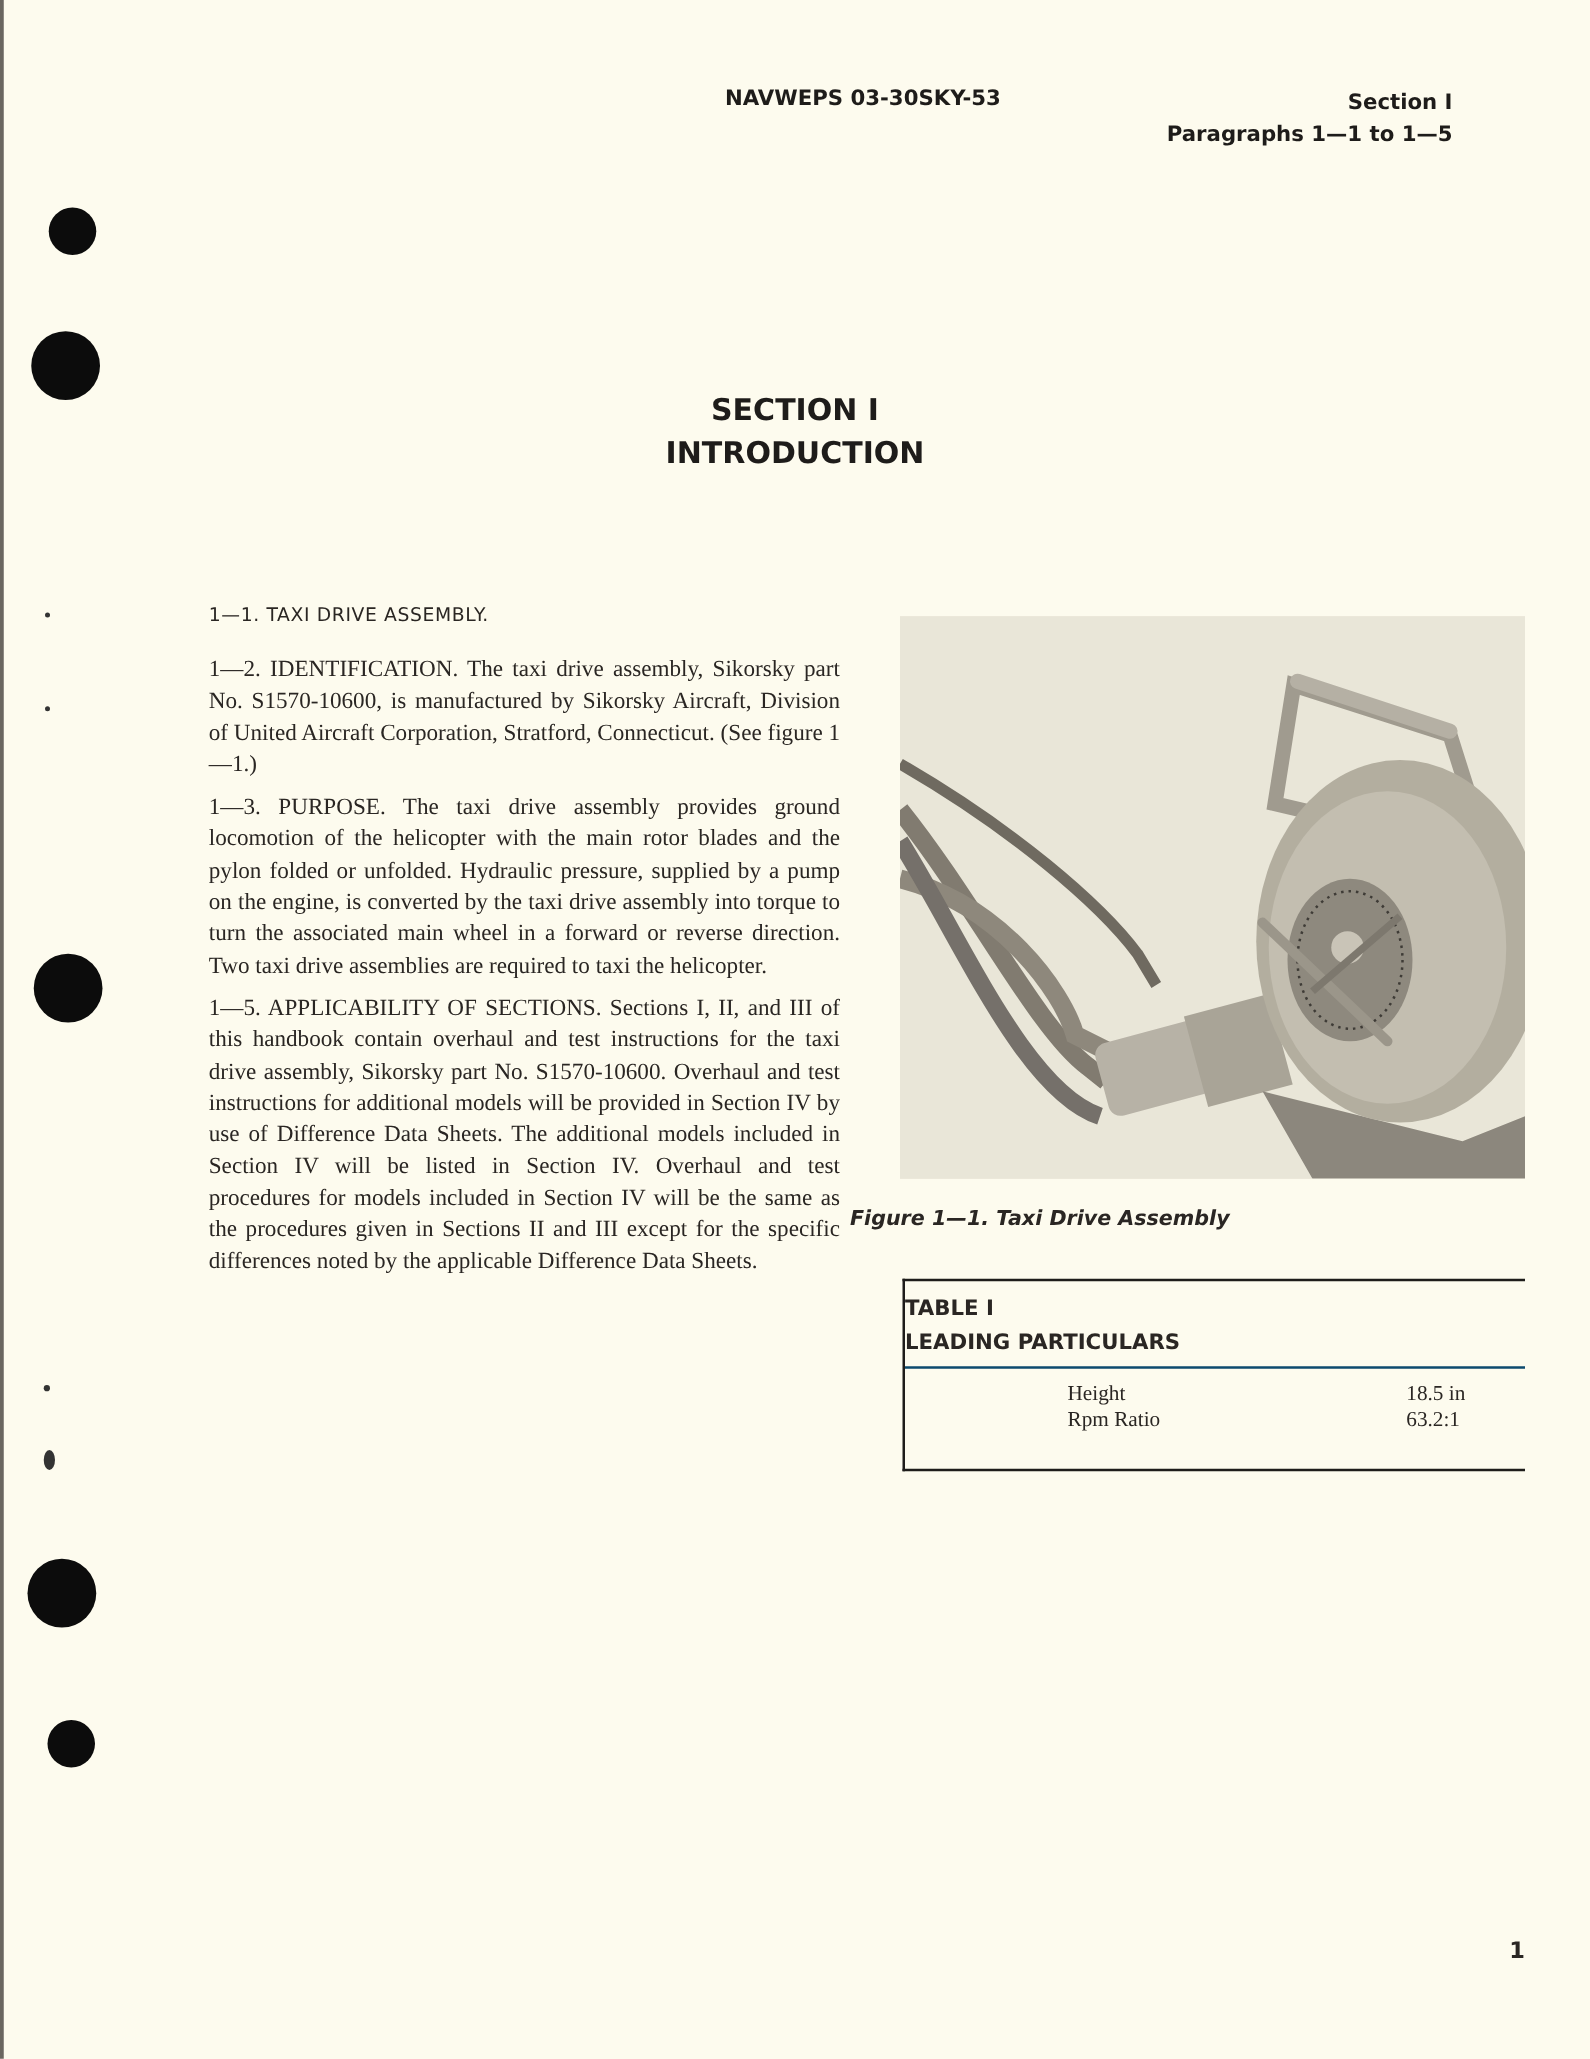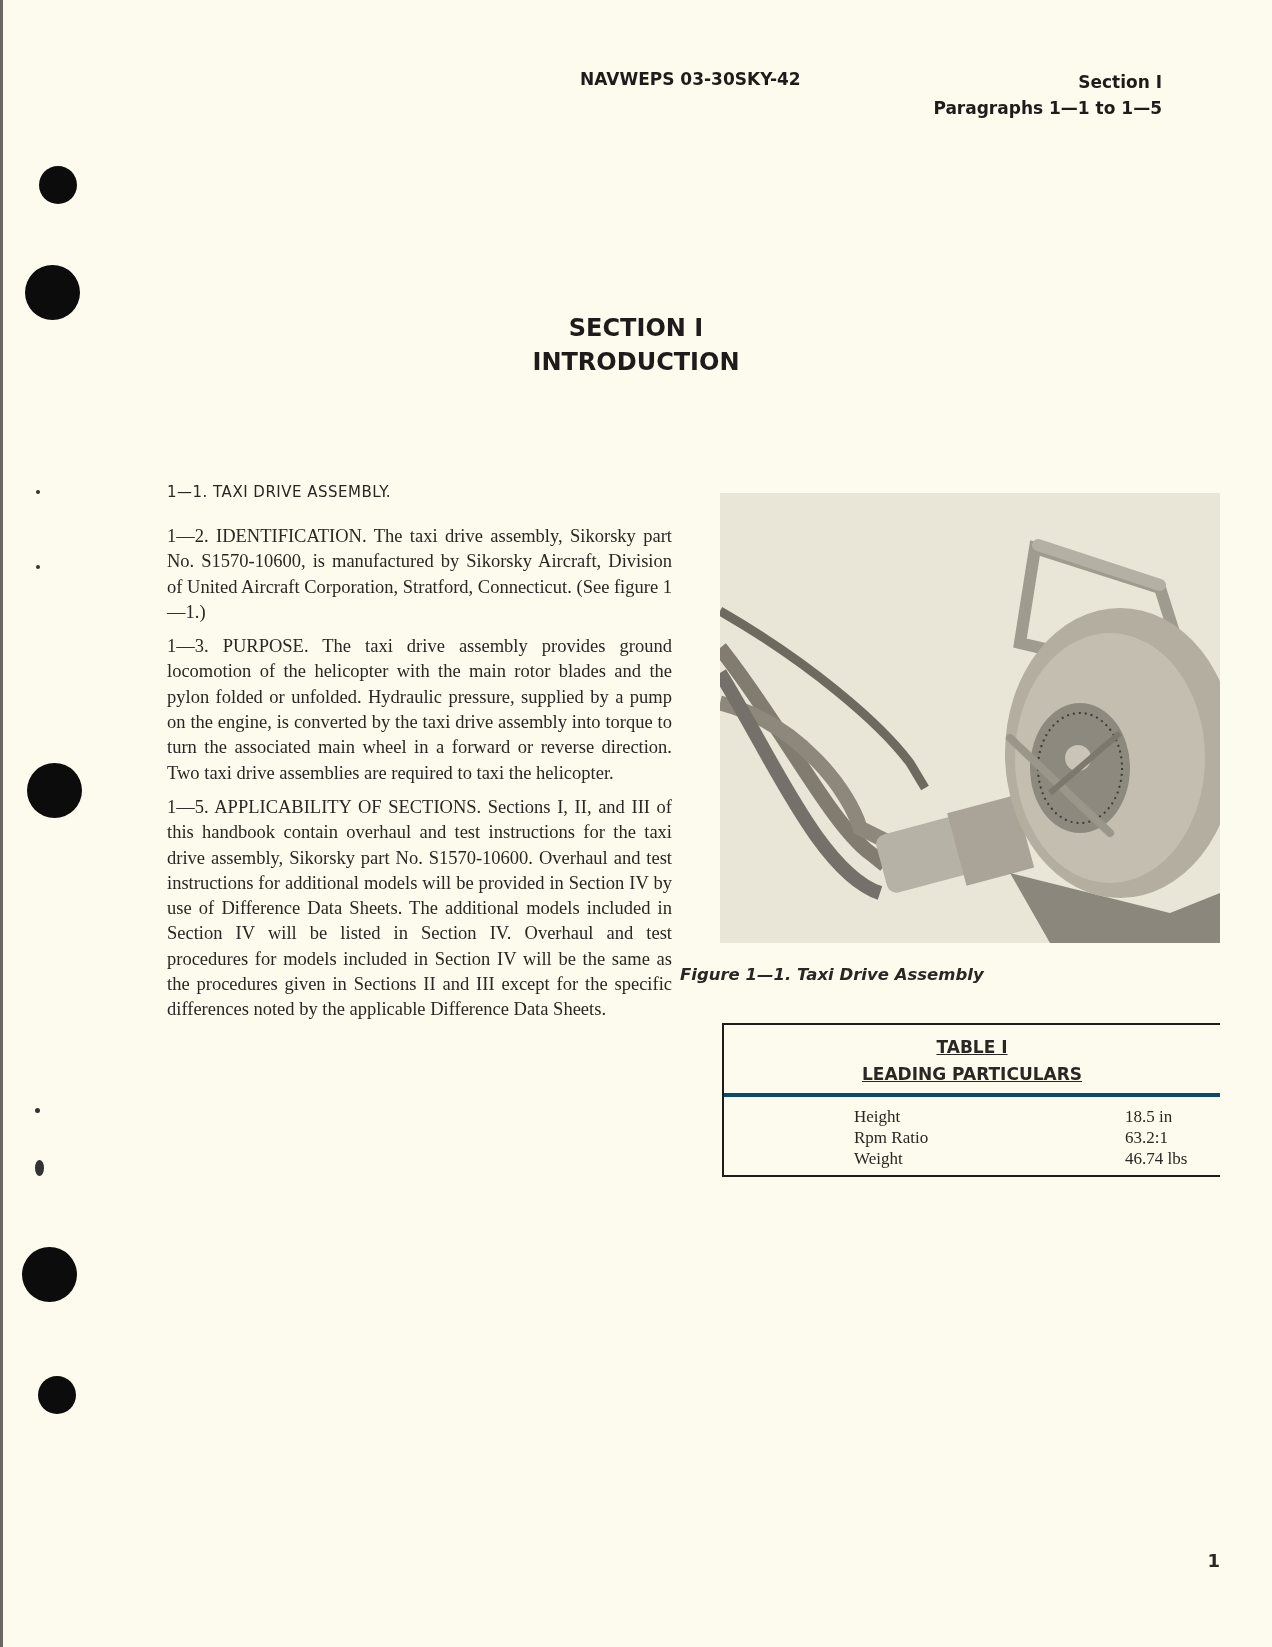--- a/index.html
+++ b/index.html
@@ -18,21 +18,21 @@
   .sec-title { position: absolute; left: 0; width: 1272px; text-align: center; font-family: "DejaVu Sans", sans-serif; font-weight: bold; font-size: 24px; color: #1e1c1a; }
   .col-left { position: absolute; left: 167px; top: 483px; width: 505px; }
   .para-heading { font-family: "DejaVu Sans", sans-serif; font-weight: normal; font-size: 15px; margin: 0 0 23px 0; letter-spacing: 0.5px; }
   .para { font-size: 18.5px; line-height: 25.3px; text-align: justify; margin: 0 0 9px 0; }
   .photo {
     position: absolute; left: 720px; top: 493px; width: 500px; height: 450px;
     background: #e9e6d8; overflow: hidden;
   }
   .caption { position: absolute; left: 680px; width: 500px; top: 965px; text-align: left; font-family: "DejaVu Sans", sans-serif; font-weight: bold; font-style: italic; font-size: 16.5px; }
   .tbl { position: absolute; left: 722px; top: 1023px; width: 496px; height: 150px; border: 2px solid #1e1c1a; border-right: none; }
-  .tbl-head { text-align: center; font-family: "DejaVu Sans", sans-serif; font-weight: bold; font-size: 17px; line-height: 27px; padding-top: 9px; height: 59px; border-bottom: 4px solid #0c4a6e; text-decoration: underline; }
+  .tbl-head { font-family: "DejaVu Sans", sans-serif; font-weight: bold; font-size: 17px; line-height: 27px; padding-top: 9px; height: 59px; border-bottom: 2px solid #0c4a6e; }
   .tbl-body { padding: 9px 0 0 0; }
   .tbl-row { display: flex; font-size: 17px; line-height: 21px; padding-left: 46px; }
   .tbl-row .k { width: 355px; padding-left: 84px; box-sizing: border-box; }
   .tbl-row .v { }
   .pgnum { position: absolute; right: 52px; top: 1550px; font-family: "DejaVu Sans", sans-serif; font-weight: bold; font-size: 18px; }
 </style>
 </head>
 <body>
 
 <div class="page-edge" style="left:0;"></div>
@@ -40,21 +40,21 @@
 <div class="hole" style="left:39px;top:166px;width:38px;height:38px;"></div>
 <div class="hole" style="left:25px;top:265px;width:55px;height:55px;"></div>
 <div class="hole" style="left:27px;top:763px;width:55px;height:55px;"></div>
 <div class="hole" style="left:22px;top:1247px;width:55px;height:55px;"></div>
 <div class="hole" style="left:38px;top:1376px;width:38px;height:38px;"></div>
 <div class="speck" style="left:36px;top:490px;width:4px;height:4px;"></div>
 <div class="speck" style="left:36px;top:565px;width:4px;height:4px;"></div>
 <div class="speck" style="left:35px;top:1108px;width:5px;height:5px;"></div>
 <div class="speck" style="left:35px;top:1160px;width:9px;height:16px;"></div>
 
-<div class="hdr hdr-left">NAVWEPS 03-30SKY-42</div>
+<div class="hdr hdr-left">NAVWEPS 03-30SKY-53</div>
 <div class="hdr hdr-right">
   <div>Section I</div>
   <div>Paragraphs 1—1 to 1—5</div>
 </div>
 
 <div class="sec-title" style="top:314px;">SECTION I</div>
 <div class="sec-title" style="top:348px;text-align:center;">INTRODUCTION</div>
 
 <div class="col-left">
   <div class="para-heading">1—1. TAXI DRIVE ASSEMBLY.</div>
@@ -99,20 +99,16 @@
   </div>
   <div class="tbl-body">
     <div class="tbl-row">
       <span class="k">Height</span>
       <span class="v">18.5 in</span>
     </div>
     <div class="tbl-row">
       <span class="k">Rpm Ratio</span>
       <span class="v">63.2:1</span>
     </div>
-    <div class="tbl-row">
-      <span class="k">Weight</span>
-      <span class="v">46.74 lbs</span>
-    </div>
   </div>
 </div>
 
 <div class="pgnum">1</div>
 
 </body></html>

